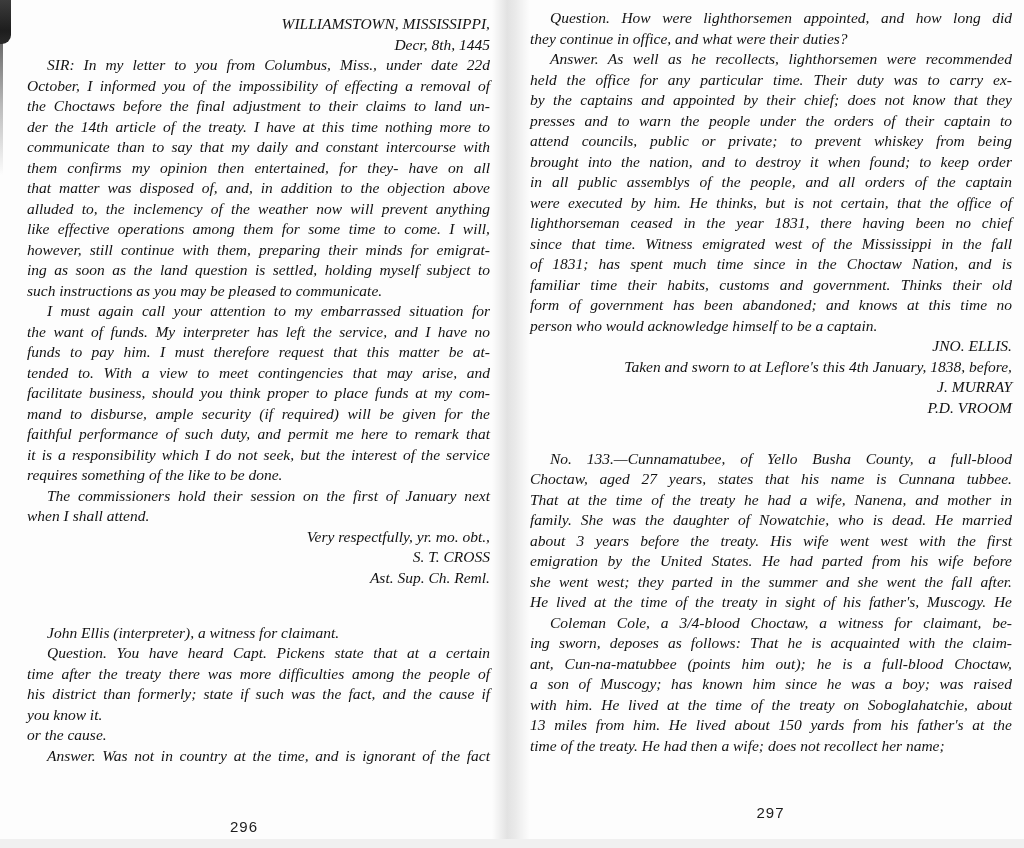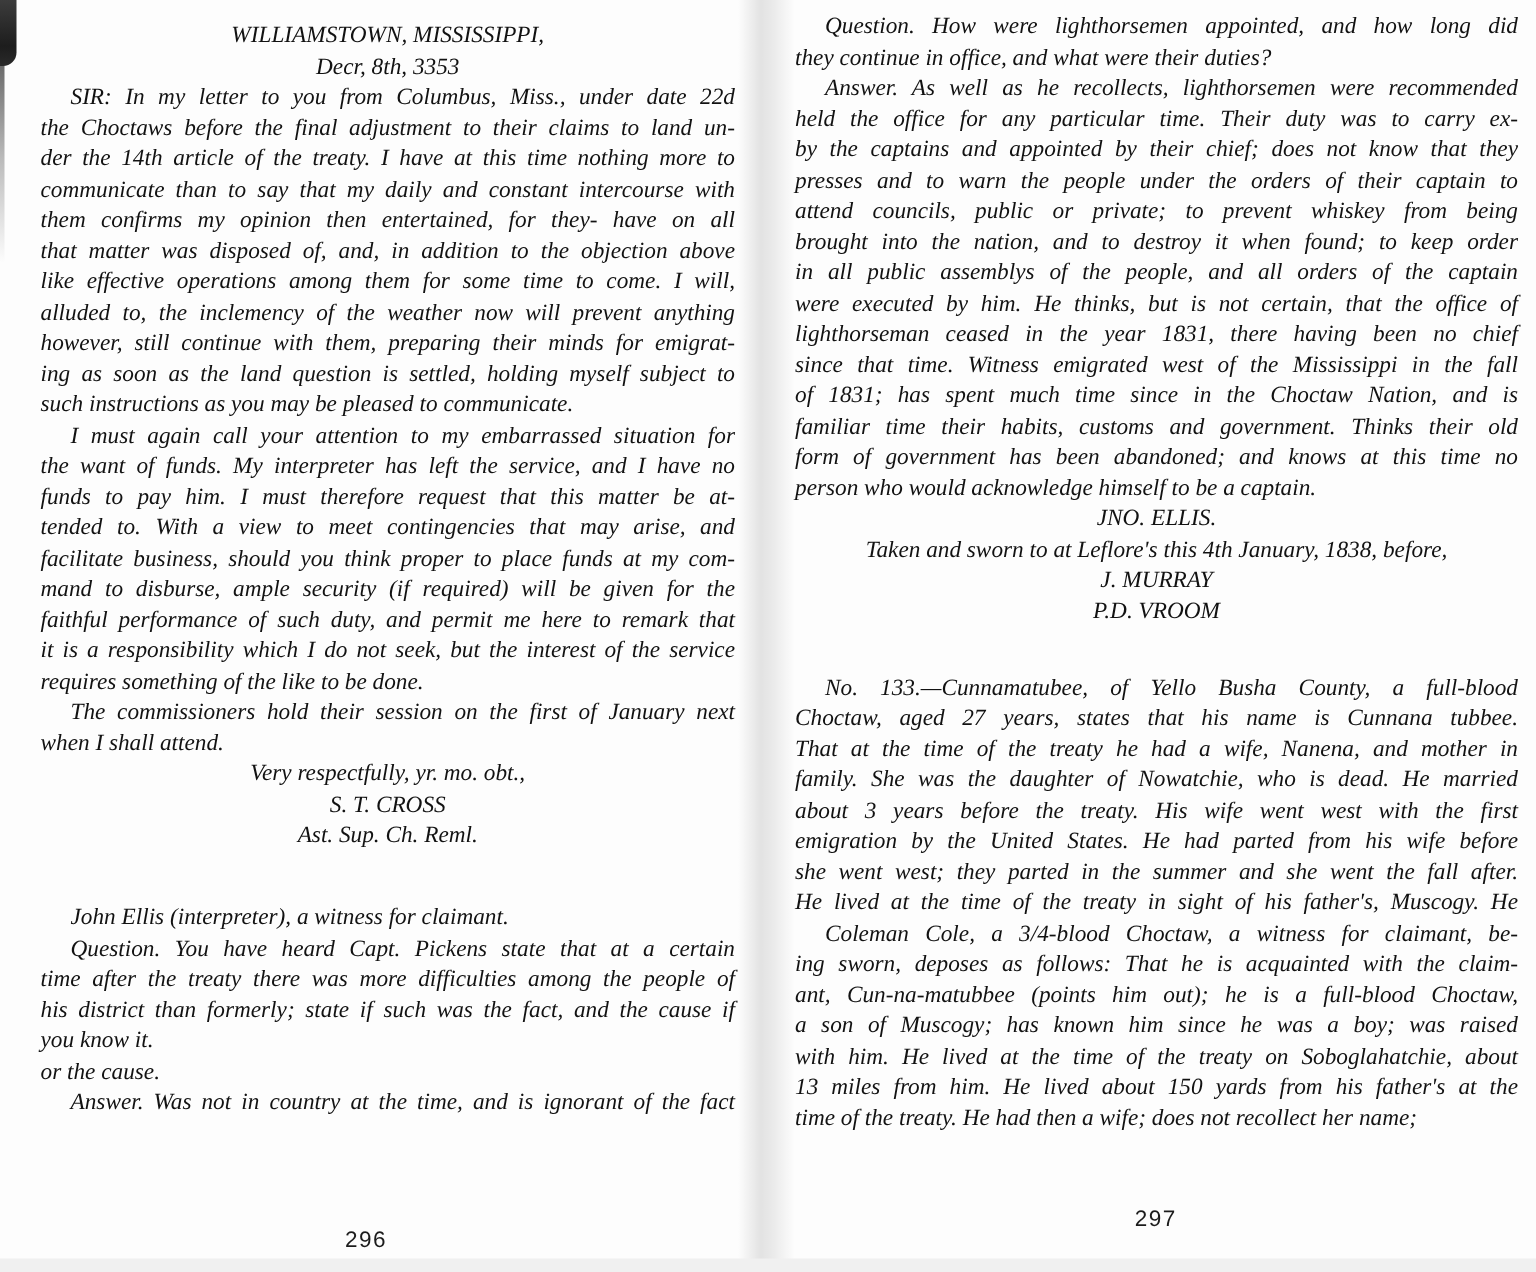--- a/index.html
+++ b/index.html
@@ -39,21 +39,21 @@
     color:#121212; -webkit-font-smoothing:antialiased;
   }
   .page-left  .page-body { margin:14px 2px 0 27px;  width:463px; }
   .page-right .page-body { margin:8px 12px 0 5px; width:482px; }
 
   .block { }
   .line { min-height:20.5px; white-space:normal; hyphens:none; }
   .line.j    { text-align:justify; text-align-last:justify;font-style:italic; }
   .line.last { text-align:left; }
   .line.indent { text-indent:20px; }
-  .block.right .line { text-align:center; }
+  .block.right .line { text-align:right; }
 
   .page-number {
     position:absolute;
     font-family:"Liberation Sans","DejaVu Sans",sans-serif;
     font-size:15px; letter-spacing:1px; color:#1c1c1c;
     width:100%; text-align:center;
   }
   .page-left  .page-number { top:818px; left:-2px; }
   .page-right .page-number { top:804px; left:-4px; }
 </style>
@@ -61,31 +61,32 @@
 <body>
 
 <div class="spread">
 
   <div class="gutter"></div>
 
   <div class="page page-left">
     <div class="page-body">
         <div class="block right">
           <div class="line">WILLIAMSTOWN, MISSISSIPPI,</div>
-          <div class="line">Decr, 8th, 3353</div>
+          <div class="line">Decr, 8th, 1445</div>
         </div>
         <div class="block para">
           <div class="line j indent">SIR: In my letter to you from Columbus, Miss., under date 22d</div>
+          <div class="line j">October, I informed you of the impossibility of effecting a removal of</div>
           <div class="line j">the Choctaws before the final adjustment to their claims to land un-</div>
           <div class="line j">der the 14th article of the treaty. I have at this time nothing more to</div>
           <div class="line j">communicate than to say that my daily and constant intercourse with</div>
           <div class="line j">them confirms my opinion then entertained, for they- have on all</div>
           <div class="line j">that matter was disposed of, and, in addition to the objection above</div>
+          <div class="line j">alluded to, the inclemency of the weather now will prevent anything</div>
           <div class="line j">like effective operations among them for some time to come. I will,</div>
-          <div class="line j">alluded to, the inclemency of the weather now will prevent anything</div>
           <div class="line j">however, still continue with them, preparing their minds for emigrat-</div>
           <div class="line j">ing as soon as the land question is settled, holding myself subject to</div>
           <div class="line last">such instructions as you may be pleased to communicate.</div>
         </div>
         <div class="block para">
           <div class="line j indent">I must again call your attention to my embarrassed situation for</div>
           <div class="line j">the want of funds. My interpreter has left the service, and I have no</div>
           <div class="line j">funds to pay him. I must therefore request that this matter be at-</div>
           <div class="line j">tended to. With a view to meet contingencies that may arise, and</div>
           <div class="line j">facilitate business, should you think proper to place funds at my com-</div>

